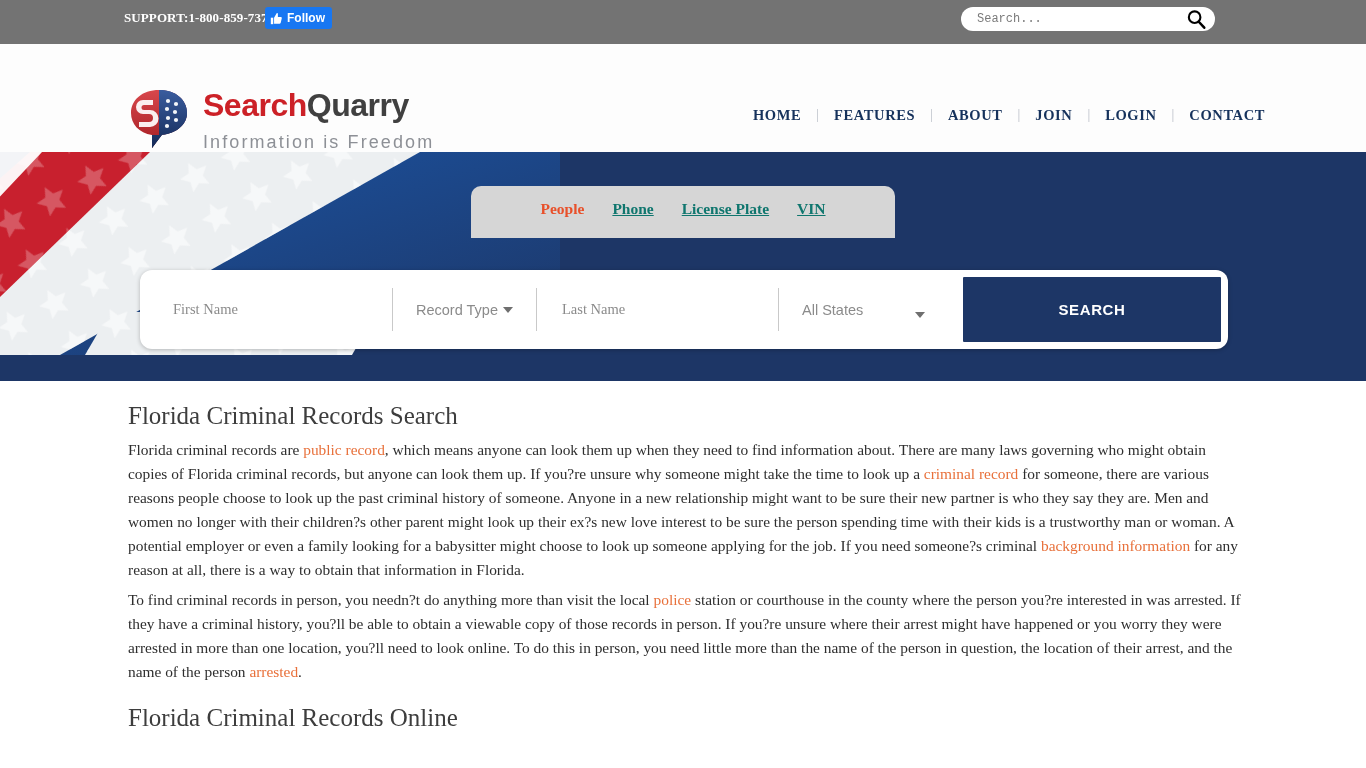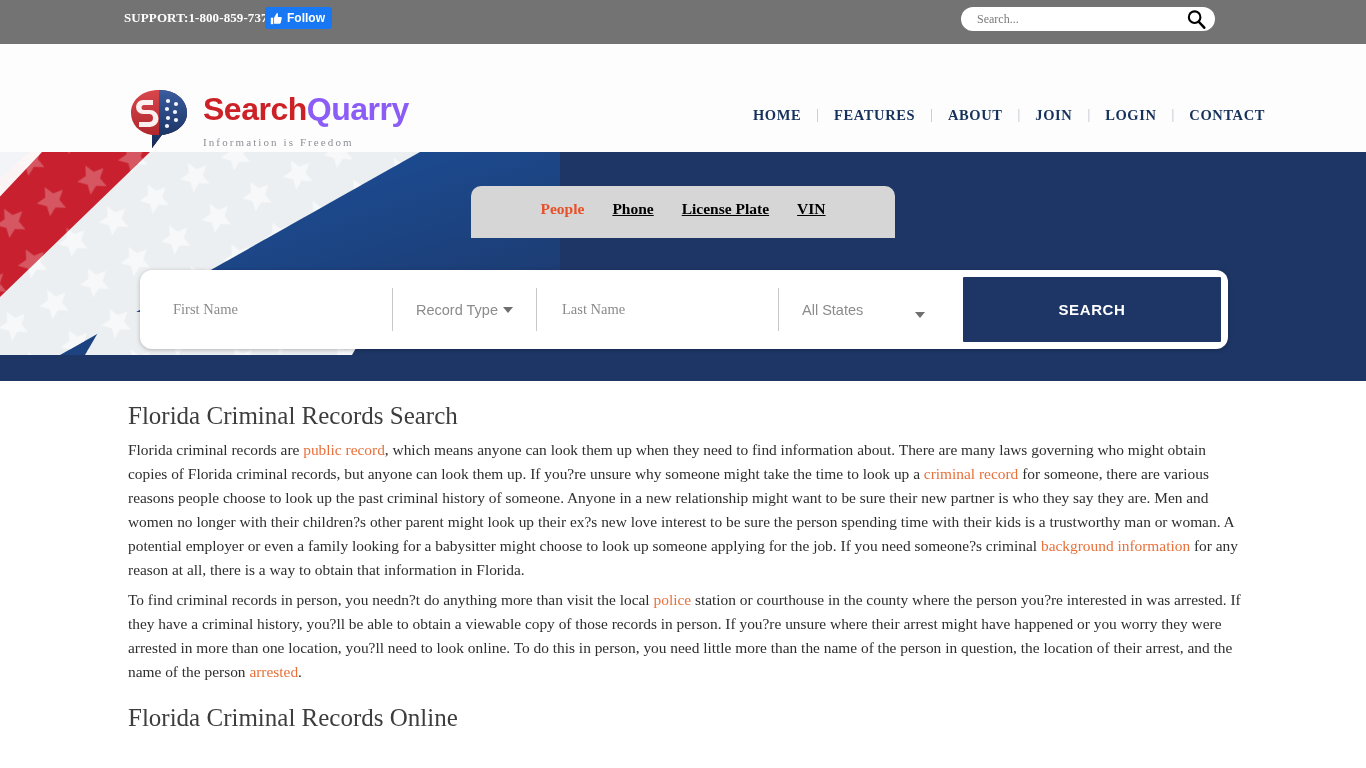--- a/index.html
+++ b/index.html
@@ -40,21 +40,21 @@
   }
   .top-search{
     position:absolute; right:151px; top:7px;
     width:254px; height:24px;
     background:#fff; border-radius:12px;
     display:flex; align-items:center;
   }
   .top-search input{
     border:0; outline:0; background:transparent;
     width:200px; margin-left:14px;
-    font-family:Liberation Serif, serif;
+    font-family:Liberation Mono, monospace;
     font-size:12px; color:#333;
   }
   .top-search input::placeholder{ color:#7a7a7a; }
   .top-search-icon{
     position:absolute; right:8px; top:1px;
     width:22px; height:22px;
     cursor:pointer;
   }
 
   
@@ -68,24 +68,24 @@
     display:flex; align-items:center; gap:9px;
     cursor:pointer;
   }
   .logo-mark{ width:66px; height:64px; display:block; }
   .logo-text{ display:flex; flex-direction:column; line-height:1; }
   .logo-title{
     font-family:"Liberation Sans", sans-serif;
     font-size:32px; font-weight:bold; letter-spacing:-.5px;
   }
   .logo-title .s1{ color:#cc2127; }
-  .logo-title .s2{ color:#8b5cf6; }
+  .logo-title .s2{ color:#404040; }
   .logo-tag{
-    font-family:Liberation Serif, serif;
-    font-size:11px; color:#8d9096; letter-spacing:2.1px;
+    font-family:Liberation Sans, sans-serif;
+    font-size:18px; color:#8d9096; letter-spacing:2.1px;
     margin-top:12px;
   }
   .mainnav{
     position:absolute; right:86px; top:63px;
     display:flex; align-items:flex-start;
   }
   .mainnav a{
     color:#16325c; text-decoration:none;
     font-family:"Liberation Serif", serif;
     font-size:14.5px; font-weight:bold; letter-spacing:.6px;
@@ -114,21 +114,21 @@
     width:424px; height:52px;
     background:#d6d6d6;
     border-radius:10px 10px 0 0;
     display:flex; align-items:center; justify-content:center;
     gap:28px;
     padding-bottom:6px;
   }
   .tab{
     font-family:"Liberation Serif", serif;
     font-size:15.5px; font-weight:bold;
-    color:#000000; text-decoration:underline;
+    color:#0f766e; text-decoration:underline;
     cursor:pointer;
   }
   .tab.active{ color:#e8502a; text-decoration:none; }
 
   .searchbar{
     position:absolute; left:140px; top:270px;
     width:1088px; height:79px;
     background:#ffffff;
     border-radius:12px;
     box-shadow:0 1px 4px rgba(0,0,0,.25);

